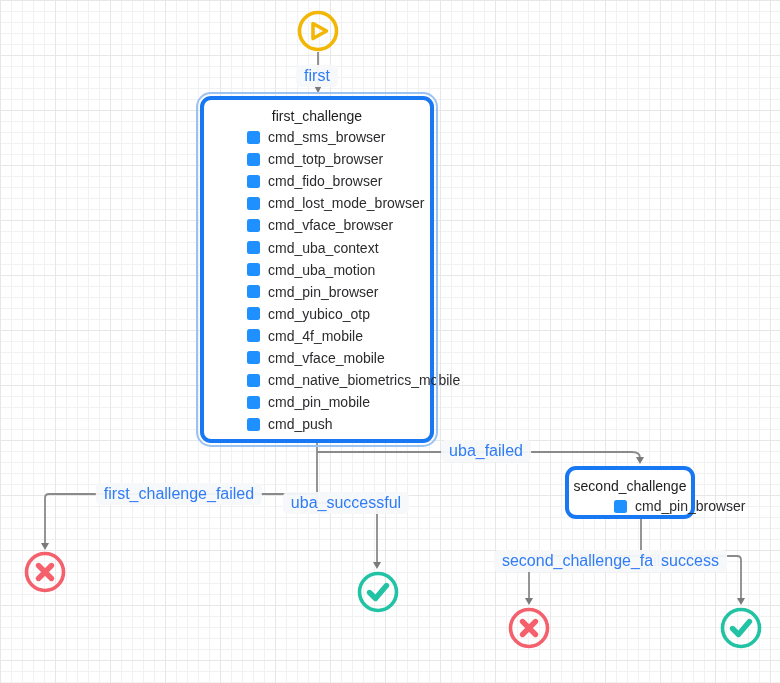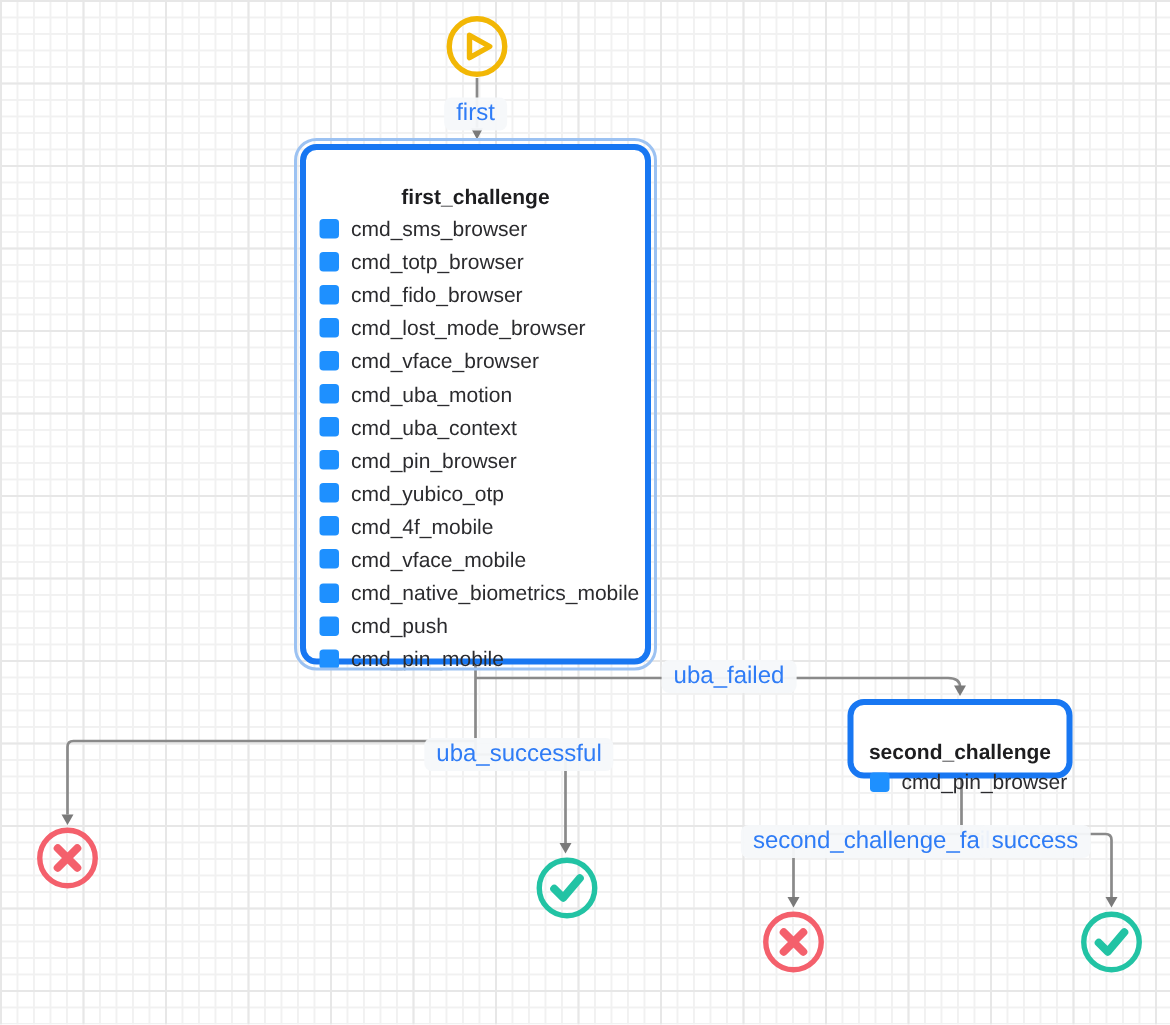--- a/index.html
+++ b/index.html
@@ -30,30 +30,31 @@
     border-radius:11px;
     box-sizing:border-box;
     z-index:3;
   }
   .node.selected{
     outline:2px solid var(--selection);
     outline-offset:2px;
   }
   .node-title{
     text-align:center;
-    font-weight:bold;
+    font-weight:normal;
     font-size:14px;
     color:#1d1d1f;
-    padding-top:22px;
+    padding-top:7px;
     line-height:19px;
   }
   .cmd-row{
     display:flex;align-items:center;
     height:22.1px;
     padding-left:9px;
+    margin-left:34px;
   }
   .cmd-sq{
     width:13px;height:13px;
     background:var(--command_icon);
     border-radius:2.5px;
     margin-right:8px;
     flex:0 0 auto;
   }
   .cmd-txt{
     font-size:14px;
@@ -115,20 +116,21 @@
     <polygon points="737,598 745,598 741,605"></polygon>
   </svg>
 
   <svg class="term" style="left:296px;top:9px;" viewBox="0 0 44 44">
     <circle class="ring start-ring" cx="22" cy="22" r="18.5"></circle>
     <path class="start-glyph" d="M17 14.5 L30.5 22 L17 29.5 Z"></path>
   </svg>
 
   <div class="edge-label" style="left:317px;top:76px;">first</div>
   <div class="edge-label" style="left:486px;top:451px;">uba_failed</div>
+  <div class="edge-label" style="left:179px;top:494px;">first_challenge_failed</div>
   <div class="edge-label" style="left:346px;top:503px;text-align:right;">uba_successful</div>
   <div class="edge-label" style="left:590px;top:561px;">second_challenge_failed</div>
   <div class="edge-label" style="left:690px;top:561px;text-align:right;">success</div>
 
   <div class="node selected" style="left:200px;top:96px;width:234px;height:347px;">
     <div class="node-title">first_challenge</div>
     <div class="cmd-row">
         <span class="cmd-sq"></span>
         <span class="cmd-txt">cmd_sms_browser</span>
       </div>
@@ -143,57 +145,57 @@
     <div class="cmd-row">
         <span class="cmd-sq"></span>
         <span class="cmd-txt">cmd_lost_mode_browser</span>
       </div>
     <div class="cmd-row">
         <span class="cmd-sq"></span>
         <span class="cmd-txt">cmd_vface_browser</span>
       </div>
     <div class="cmd-row">
         <span class="cmd-sq"></span>
+        <span class="cmd-txt">cmd_uba_context</span>
+      </div>
+    <div class="cmd-row">
+        <span class="cmd-sq"></span>
         <span class="cmd-txt">cmd_uba_motion</span>
       </div>
     <div class="cmd-row">
         <span class="cmd-sq"></span>
-        <span class="cmd-txt">cmd_uba_context</span>
-      </div>
-    <div class="cmd-row">
-        <span class="cmd-sq"></span>
         <span class="cmd-txt">cmd_pin_browser</span>
       </div>
     <div class="cmd-row">
         <span class="cmd-sq"></span>
         <span class="cmd-txt">cmd_yubico_otp</span>
       </div>
     <div class="cmd-row">
         <span class="cmd-sq"></span>
         <span class="cmd-txt">cmd_4f_mobile</span>
       </div>
     <div class="cmd-row">
         <span class="cmd-sq"></span>
         <span class="cmd-txt">cmd_vface_mobile</span>
       </div>
     <div class="cmd-row">
         <span class="cmd-sq"></span>
         <span class="cmd-txt">cmd_native_biometrics_mobile</span>
       </div>
     <div class="cmd-row">
         <span class="cmd-sq"></span>
+        <span class="cmd-txt">cmd_pin_mobile</span>
+      </div>
+    <div class="cmd-row">
+        <span class="cmd-sq"></span>
         <span class="cmd-txt">cmd_push</span>
       </div>
-    <div class="cmd-row">
-        <span class="cmd-sq"></span>
-        <span class="cmd-txt">cmd_pin_mobile</span>
-      </div>
   </div>
 
-  <div class="node small" style="left:565px;top:466px;width:150px;height:53px;">
+  <div class="node small" style="left:565px;top:466px;width:130px;height:53px;">
     <div class="node-title">second_challenge</div>
     <div class="cmd-row">
         <span class="cmd-sq"></span>
         <span class="cmd-txt">cmd_pin_browser</span>
       </div>
   </div>
 
   <svg class="term" style="left:23px;top:550px;" viewBox="0 0 44 44">
     <circle class="ring fail-ring" cx="22" cy="22" r="18.5"></circle>
     <path class="glyph fail-glyph" d="M15.5 15.5 L28.5 28.5 M28.5 15.5 L15.5 28.5"></path>

